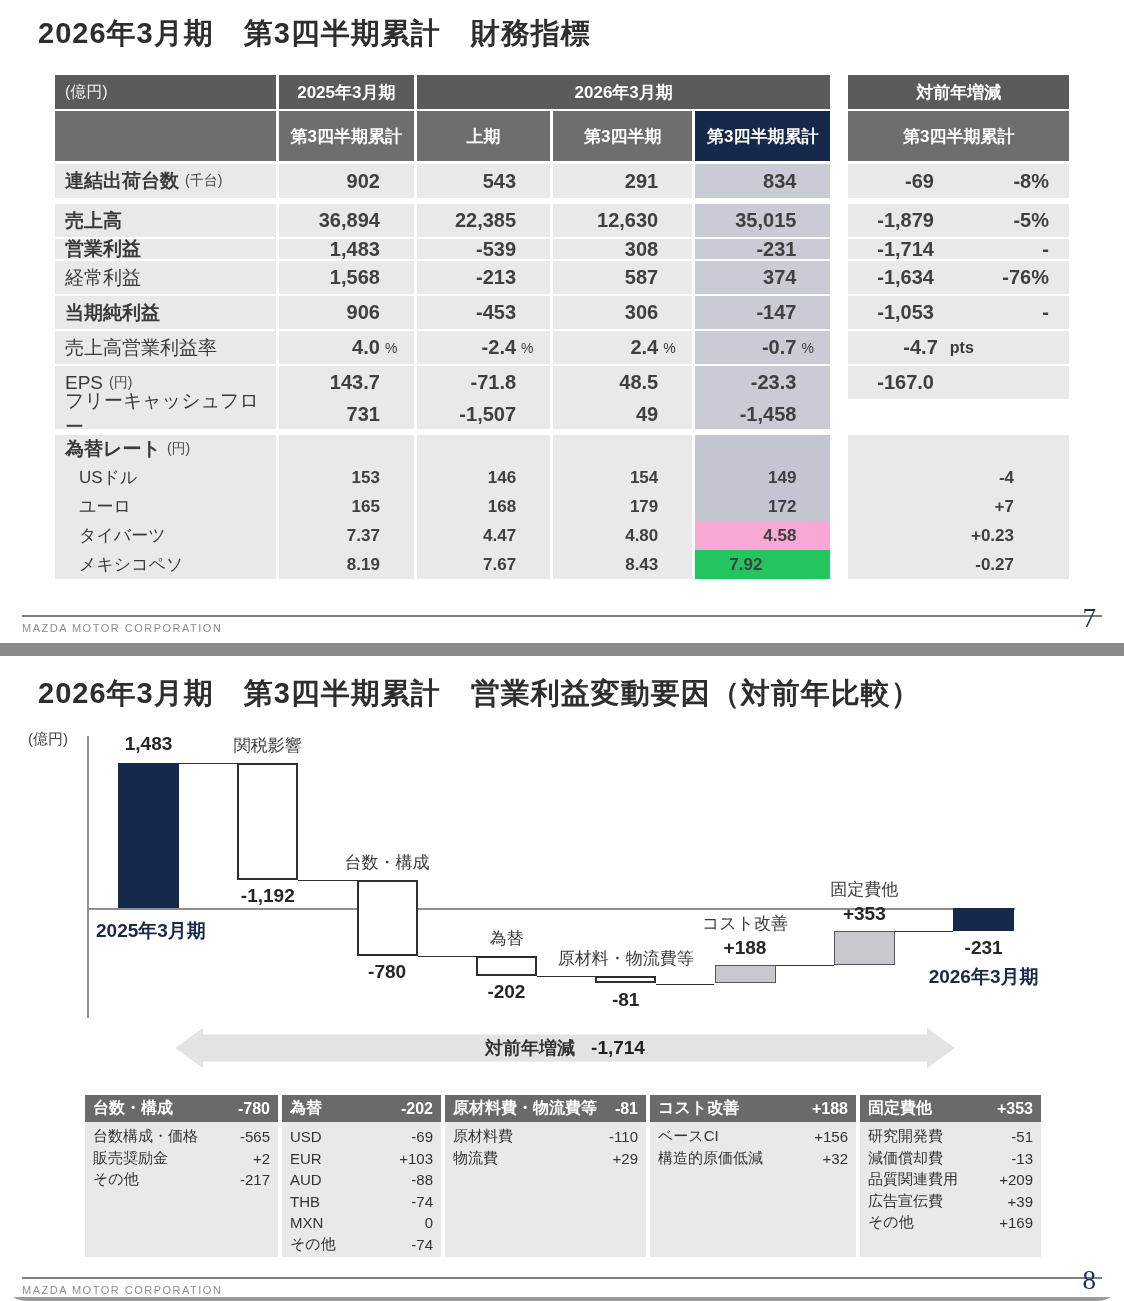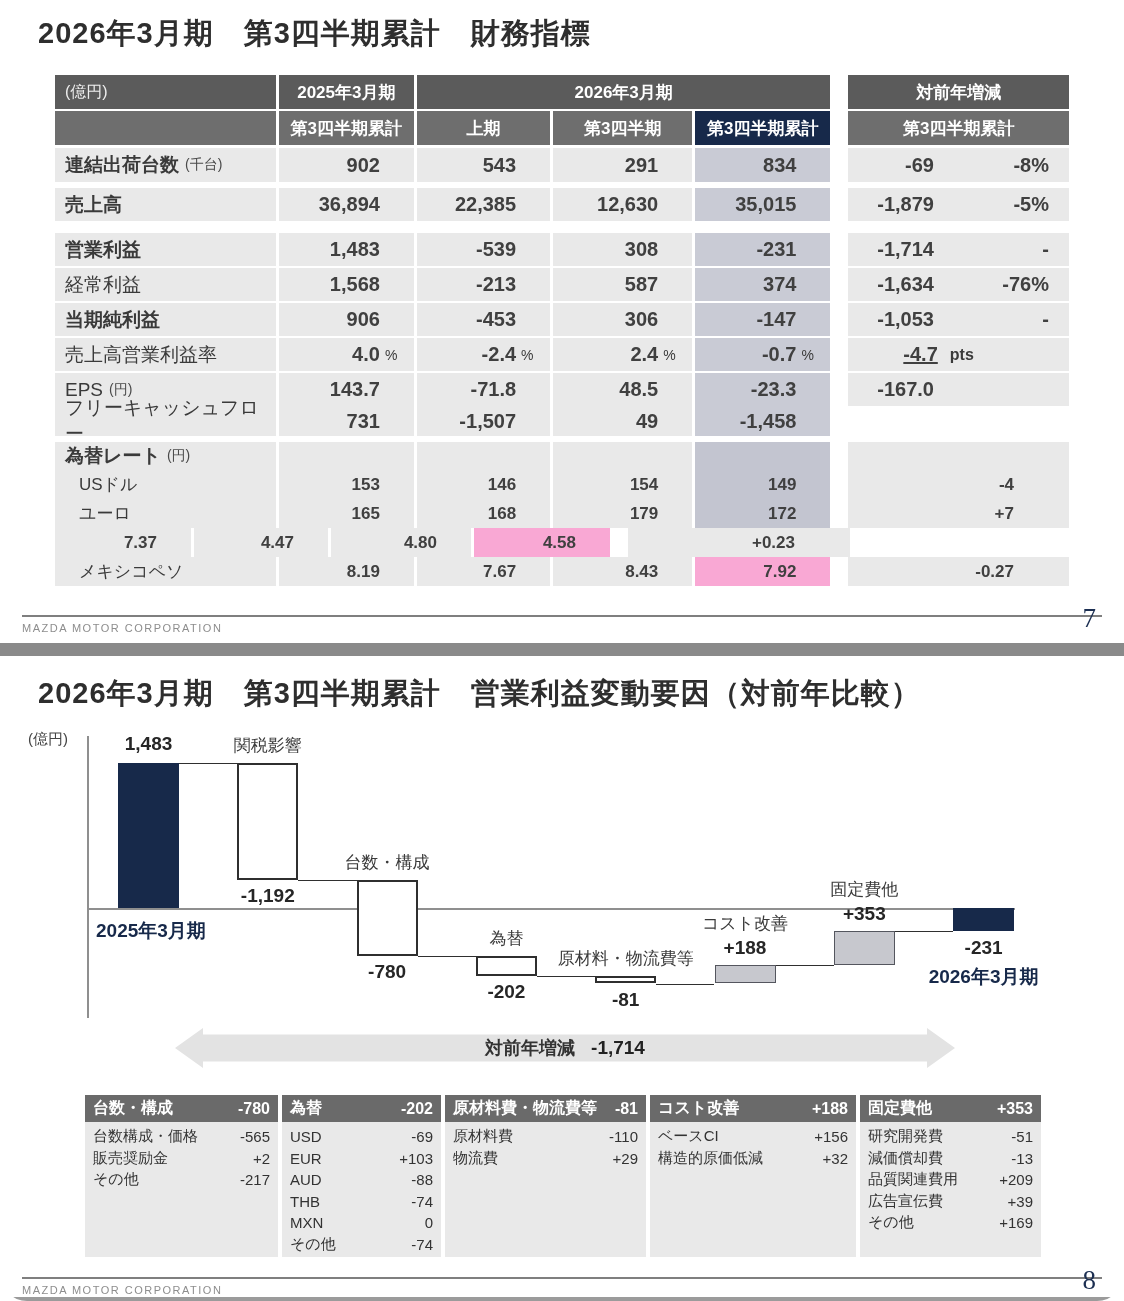--- a/index.html
+++ b/index.html
@@ -26,21 +26,21 @@
   .lbl{color:#3a3a3a;}
   .b{font-weight:bold;}
   .sfx{font-size:14px;margin-left:6px;color:#4a4a4a;}
   .num{font-weight:bold;font-size:20px;color:#404040;text-align:right;}
   .unit{width:34px;font-size:14px;padding-left:5px;color:#3a3a3a;box-sizing:border-box;}
   .fx .num{font-size:17px;}
   .fx .lblc{font-size:17px;padding-left:24px;}
   .fxhead .lblc{font-size:19px;}
   .y1{flex:1;text-align:right;padding-right:50px;font-weight:bold;font-size:20px;color:#404040;}
   .y2{width:85px;text-align:right;padding-right:20px;font-weight:bold;font-size:20px;color:#404040;box-sizing:border-box;}
-  .ypts1{padding-left:55px;font-weight:bold;font-size:20px;color:#404040;text-decoration:underline;}
+  .ypts1{padding-left:55px;font-weight:bold;font-size:20px;color:#404040;}
   .ypts2{font-size:16px;margin-left:12px;font-weight:bold;}
   .fxy{flex:1;text-align:right;padding-right:55px;font-weight:bold;font-size:17px;color:#404040;}
   .nobg{background:transparent !important;}
   
   .f-rule{position:absolute;left:22px;right:22px;height:2px;background:#7f7f7f;}
   .f-co{position:absolute;left:22px;font-size:11px;letter-spacing:1.5px;color:#8d8d8d;}
   .f-pg{position:absolute;right:28px;font-family:"Liberation Serif","DejaVu Serif",serif;font-size:27px;color:#1c2f52;}
   
   #chart{position:absolute;left:0;top:0;width:1124px;height:645px;}
   .axis{position:absolute;background:#8f8f8f;}
@@ -77,21 +77,21 @@
   <div class="fin">
 
     <div class="frow" style="height:34px;">
       <div class="c lblc hc hunit">(億円)</div>
       <div class="c v hc">2025年3月期</div>
       <div class="c hc" style="width:416px;">2026年3月期</div>
       <div class="c gapcol"></div>
       <div class="c rightc hc" style="justify-content:center;">対前年増減</div>
     </div>
 
-    <div class="frow" style="height:34px;margin-top:2px;">
+    <div class="frow" style="height:50px;margin-top:2px;">
       <div class="c lblc h2c"></div>
       <div class="c v h2c" style="background:#6e6e6e;">第3四半期累計</div>
       <div class="c v v3 h2c" style="background:#6e6e6e;">上期</div>
       <div class="c v v4 h2c" style="background:#6e6e6e;">第3四半期</div>
       <div class="c v v5 h2c navy">第3四半期累計</div>
       <div class="c gapcol"></div>
       <div class="c rightc h2c" style="justify-content:center;background:#6e6e6e;">第3四半期累計</div>
     </div>
 
     <div id="fin-rows">
@@ -141,21 +141,21 @@
       <div class="c v v5">
             <span class="num">35,015</span>
             <span class="unit"></span>
           </div>
       <div class="c gapcol"></div>
       <div class="c rightc">
             <span class="y1">-1,879</span>
             <span class="y2">-5%</span>
           </div>
         </div>
-        <div class="frow" style="height:33px;margin-top:12px;">
+        <div class="frow" style="height:20px;margin-top:2px;">
       <div class="c lblc">
             <span class="lbl b">営業利益</span>
           </div>
       <div class="c v ">
             <span class="num">1,483</span>
             <span class="unit"></span>
           </div>
       <div class="c v v3">
             <span class="num">-539</span>
             <span class="unit"></span>
@@ -358,20 +358,23 @@
       <div class="c v v5" style="background:#c3c5d0;">
             <span class="num fxnum">172</span>
             <span class="unit"></span>
           </div>
       <div class="c gapcol"></div>
       <div class="c rightc">
             <span class="fxy">+7</span>
           </div>
         </div>
         <div class="frow fx" style="height:29px;">
+      <div class="c lblc">
+            <span class="lbl">タイバーツ</span>
+          </div>
       <div class="c v ">
             <span class="num fxnum">7.37</span>
             <span class="unit"></span>
           </div>
       <div class="c v v3">
             <span class="num fxnum">4.47</span>
             <span class="unit"></span>
           </div>
       <div class="c v v4">
             <span class="num fxnum">4.80</span>
@@ -395,21 +398,21 @@
             <span class="unit"></span>
           </div>
       <div class="c v v3">
             <span class="num fxnum">7.67</span>
             <span class="unit"></span>
           </div>
       <div class="c v v4">
             <span class="num fxnum">8.43</span>
             <span class="unit"></span>
           </div>
-      <div class="c v v5" style="background:#f9a8d4;">
+      <div class="c v v5" style="background:#22c55e;justify-content:center;">
             <span class="num fxnum">7.92</span>
             <span class="unit"></span>
           </div>
       <div class="c gapcol"></div>
       <div class="c rightc">
             <span class="fxy">-0.27</span>
           </div>
         </div>
       </div>
   </div>

